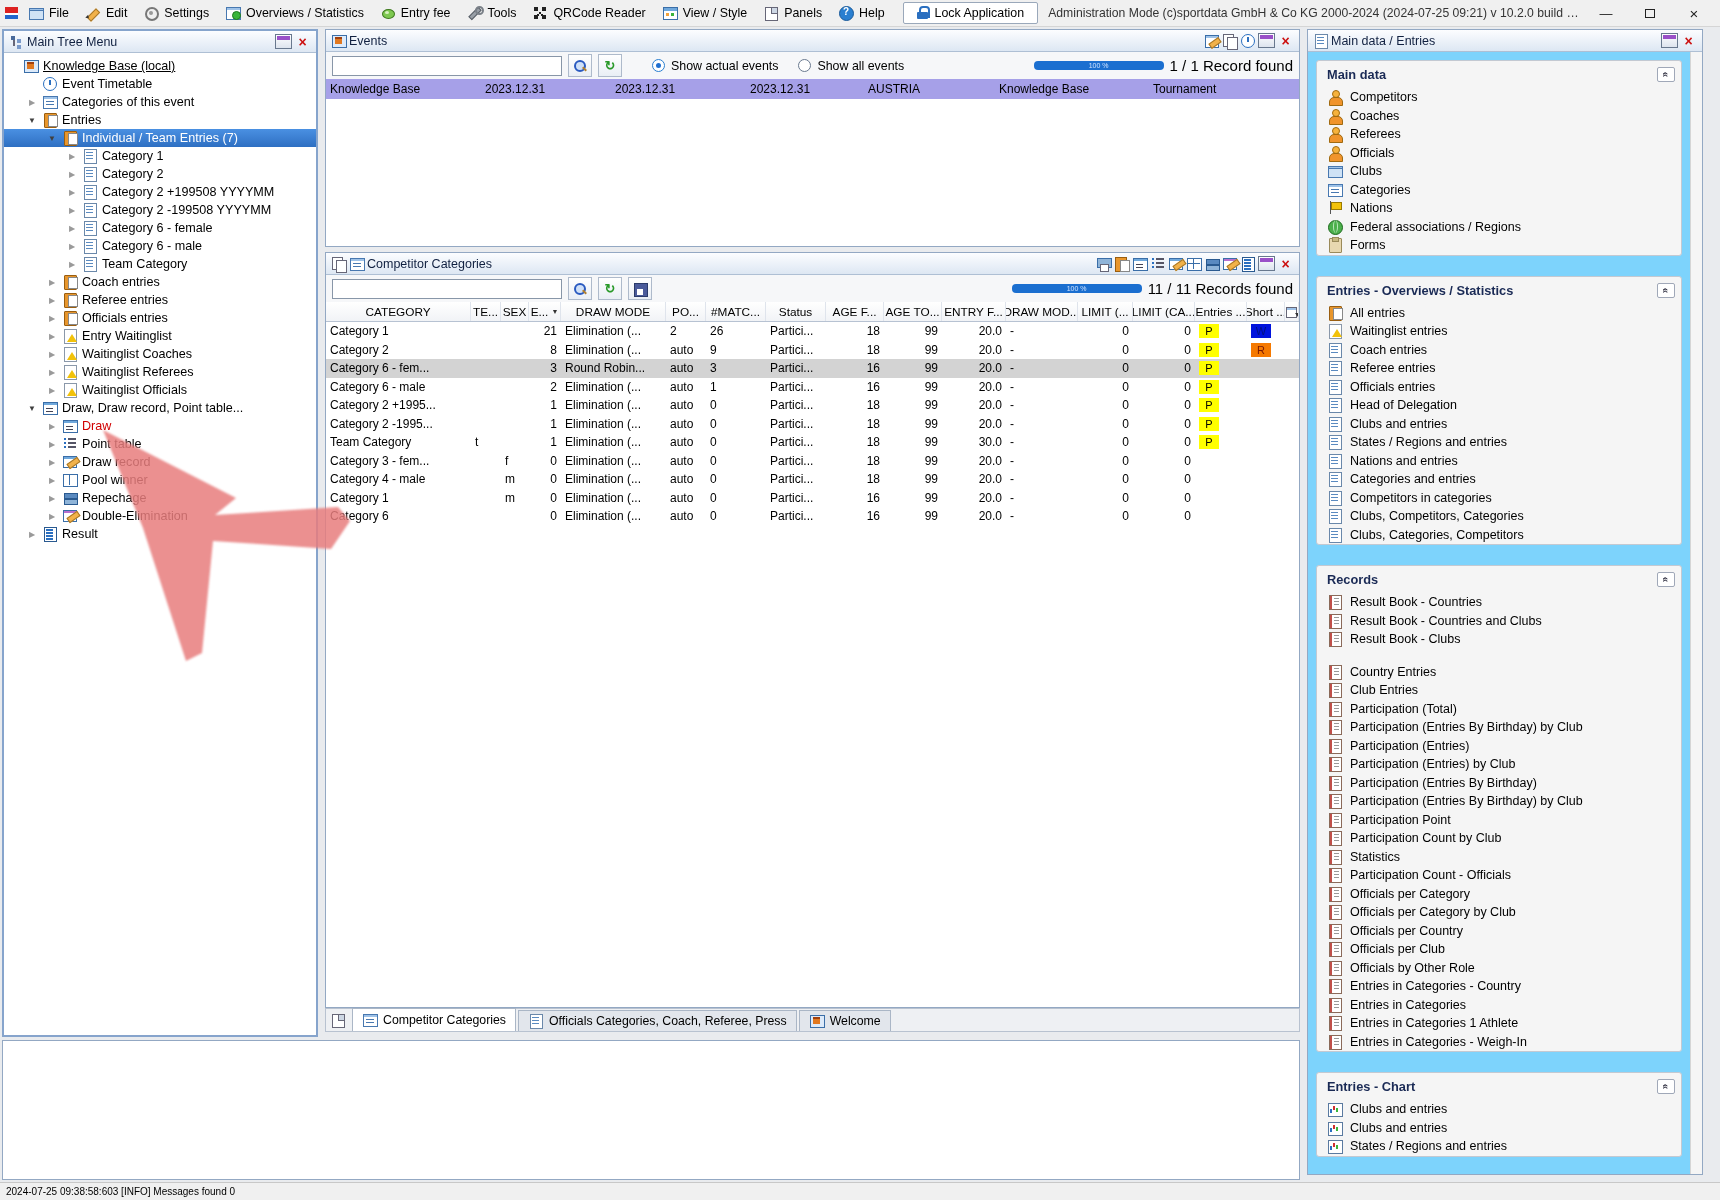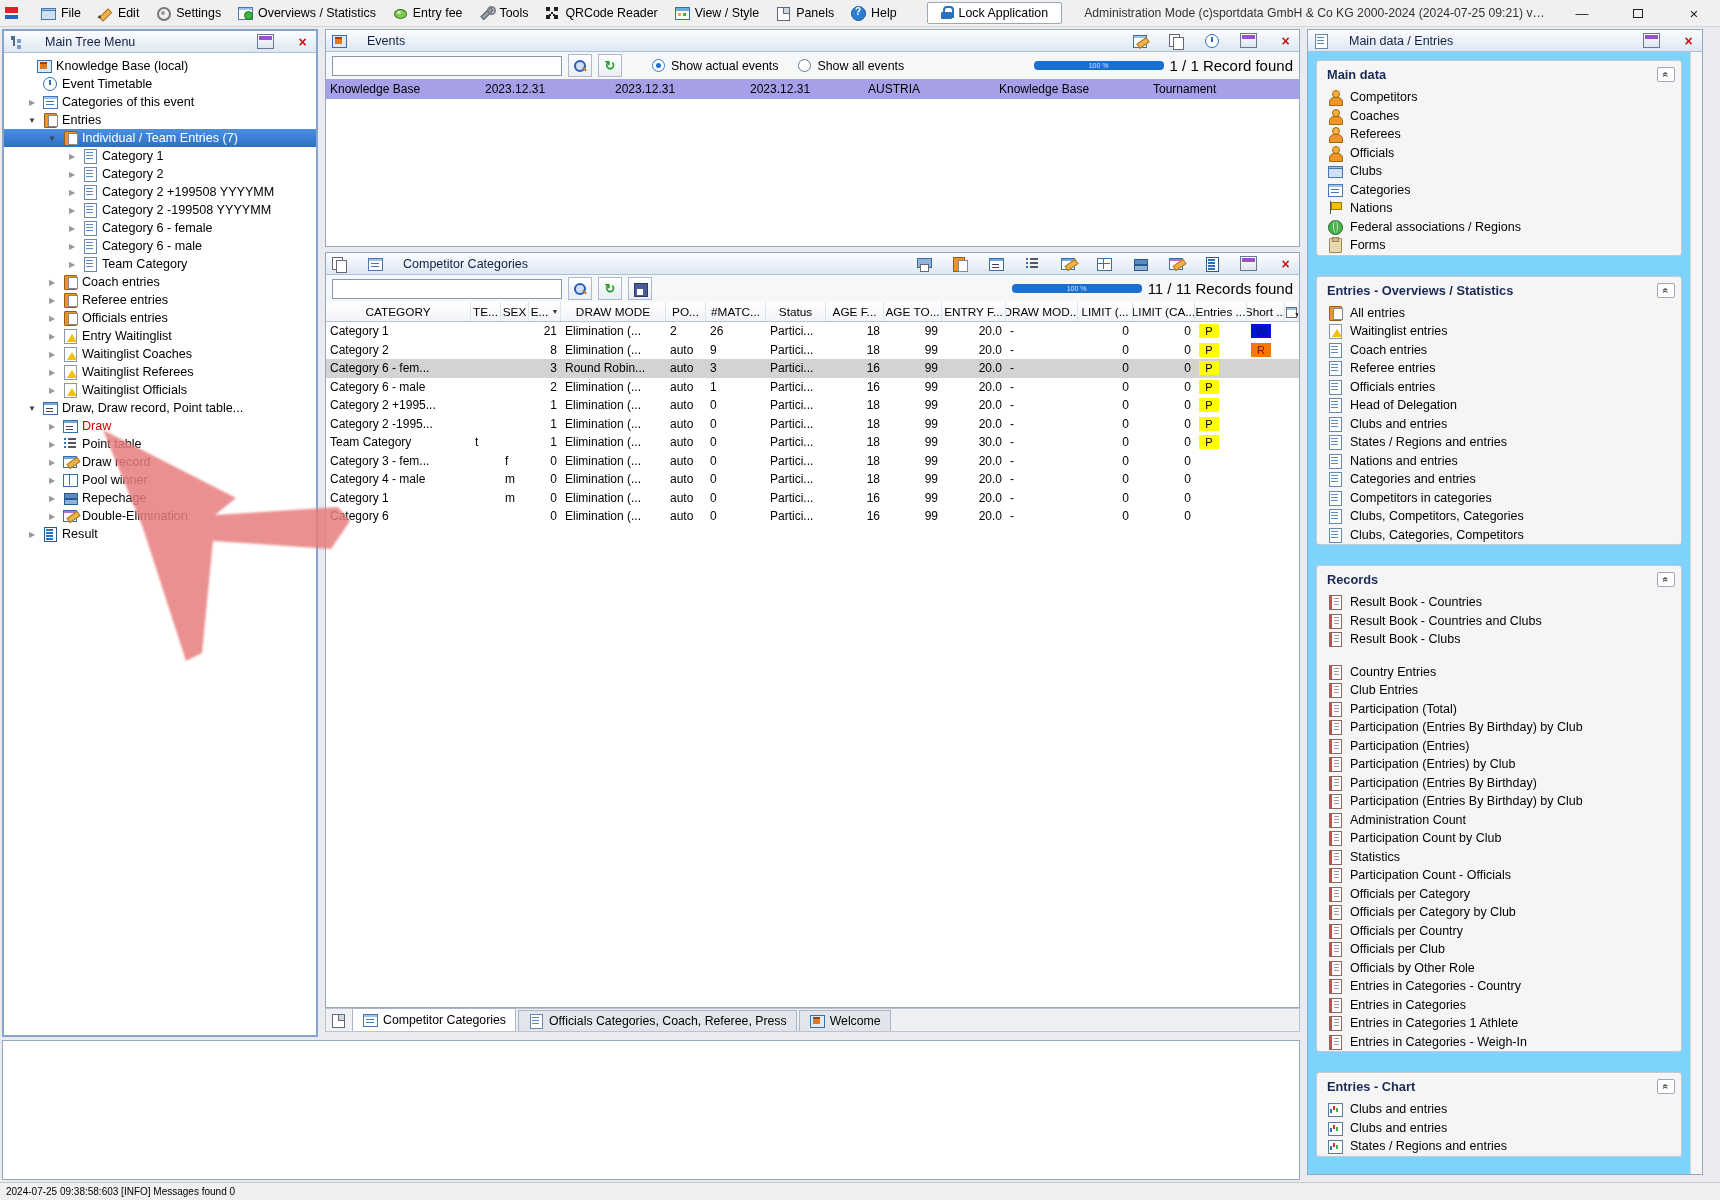--- a/index.html
+++ b/index.html
@@ -1,20 +1,20 @@
 <!DOCTYPE html>
 <html><head>
 <meta charset="utf-8">
 <style>
   *{box-sizing:border-box;margin:0;padding:0}
   html,body{width:1720px;height:1200px;overflow:hidden}
   body{font-family:"Liberation Sans",sans-serif;background:#e9ebee;position:relative;color:#000}
   
   .panel{position:absolute;border:1px solid #93a8c3;background:#fff}
-  .ptitle{height:22px;display:flex;align-items:center;gap:20px;padding:0 5px;
+  .ptitle{height:22px;display:flex;align-items:center;gap:2px;padding:0 5px;
           background:linear-gradient(#fcfdff,#dde7f3);border-bottom:1px solid #aebfd4;
           font-size:12.5px;color:#102040;white-space:nowrap}
   .ptitle .sp{flex:1}
   .wbtn{width:17px;height:15px;border:1px solid #68788e;background:linear-gradient(#fff,#dde4ee);
         position:relative;flex:none;display:flex;align-items:center;justify-content:center}
   .wbtn.max::before{content:"";position:absolute;left:1px;right:1px;top:1px;height:4px;background:#9a50c8}
   .wbtn.close{border:none;background:none;color:#cc1111;font-weight:bold;font-size:14px;line-height:1}
   .toolbtn{width:24px;height:23px;border:1px solid #aebacb;background:linear-gradient(#ffffff,#e9eef5);
            display:flex;align-items:center;justify-content:center;flex:none}
   .prog{width:130px;height:9px;border-radius:4px;background:#1b6fd0;color:#cfe3ff;
@@ -35,21 +35,21 @@
   .catrow{height:18.5px}
   .catrow.sel{background:#d3d3d3}
   .sort{font-size:7px;color:#333}
   .badge{width:20px;height:14px;display:inline-flex;align-items:center;justify-content:center;
          font-size:11px;flex:none}
   .bp{background:#ffff00;color:#000}
   .bw{background:#0013dd;color:#001280}
   .br{background:#f57900;color:#7a1800}
   
   #menubar{position:absolute;left:0;top:0;width:1720px;height:27px;background:#f0f0f0;
-           border-bottom:1px solid #d5d5d5;display:flex;align-items:center;padding:0 4px;gap:12px}
+           border-bottom:1px solid #d5d5d5;display:flex;align-items:center;padding:0 4px;gap:0}
   .mitem{display:flex;align-items:center;gap:5px;padding:3px 8px;font-size:12.4px;cursor:default}
   #lockbtn{margin-left:10px;display:flex;align-items:center;gap:6px;padding:3px 13px;background:#fff;
            border:1px solid #9aa8ba;border-radius:2px;font-size:12.4px}
   #wtitle{flex:1;margin-left:10px;font-size:12.2px;color:#333;overflow:hidden;white-space:nowrap;text-overflow:ellipsis}
   .winc{width:44px;height:26px;display:flex;align-items:center;justify-content:center;font-size:13px;color:#222}
   .winc .rbox{width:10px;height:9px;border:1px solid #222}
   
   .ic{display:inline-block;width:16px;height:16px;position:relative;flex:none}
   .ic::before,.ic::after{content:"";position:absolute}
   .ic-applogo::before{left:1px;top:2px;width:13px;height:6px;background:#d22}
@@ -237,21 +237,21 @@
 
 <div id="treepanel" class="panel">
   <div class="ptitle">
     <span class="ic ic-tree"></span>
     <span>Main Tree Menu</span>
     <span class="sp"></span>
     <span class="wbtn max"></span>
     <span class="wbtn close">×</span>
   </div>
   <div id="treebody">
-      <div class="trow" style="padding-left: 16px;">
+      <div class="trow" style="padding-left: 3px; text-decoration: underline;">
         <span class="arr none"></span>
         <span class="ic ic-home"></span>
         <span>Knowledge Base (local)</span>
       </div>
       <div class="trow" style="padding-left: 22px;">
         <span class="arr none"></span>
         <span class="ic ic-clock"></span>
         <span>Event Timetable</span>
       </div>
       <div class="trow" style="padding-left: 22px;">
@@ -900,21 +900,21 @@
         <div class="sitem">
           <span class="ic ic-report"></span>
           <span>Participation (Entries By Birthday)</span>
         </div>
         <div class="sitem">
           <span class="ic ic-report"></span>
           <span>Participation (Entries By Birthday) by Club</span>
         </div>
         <div class="sitem">
           <span class="ic ic-report"></span>
-          <span>Administration Count</span>
+          <span>Participation Point</span>
         </div>
         <div class="sitem">
           <span class="ic ic-report"></span>
           <span>Participation Count by Club</span>
         </div>
         <div class="sitem">
           <span class="ic ic-report"></span>
           <span>Statistics</span>
         </div>
         <div class="sitem">

